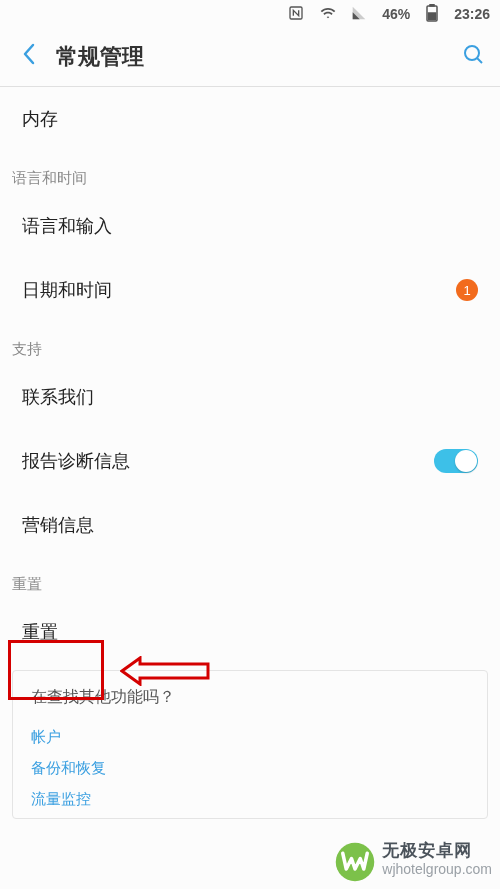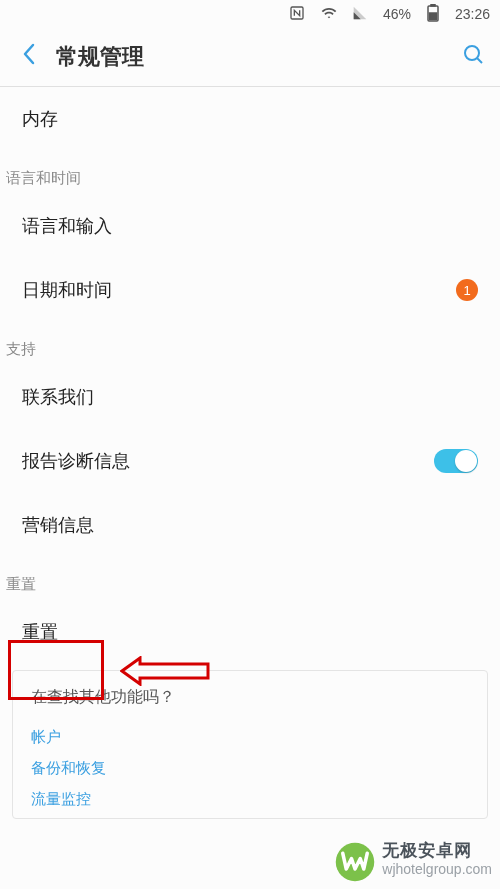--- a/index.html
+++ b/index.html
@@ -1,27 +1,27 @@
 <!DOCTYPE html>
 <html><head>
   <meta charset="utf-8">
   <style>
     * { margin: 0; padding: 0; box-sizing: border-box; font-family: -apple-system, "Helvetica Neue", Arial, sans-serif; }
     body { width: 500px; height: 889px; background: #fcfcfc; position: relative; overflow: hidden; }
     
     .status-bar { height: 28px; display: flex; justify-content: flex-end; align-items: center; padding: 0 10px; gap: 5px; font-size: 14px; color: #555; }
-    .status-bar .icon-cluster { display: flex; align-items: center; gap: 16px; }
+    .status-bar .icon-cluster { display: flex; align-items: center; gap: 16px; font-weight: bold; }
     
     .header { height: 58px; display: flex; align-items: center; padding: 0 14px; }
     .back-btn { color: #3a9fe0; font-size: 24px; padding: 4px 8px; }
     .title { font-size: 22px; color: #333; margin-left: 12px; font-weight: 700; }
     .search-btn { margin-left: auto; color: #3a9fe0; }
     .divider { height: 1px; background: #e0e0e0; margin: 0; }
     
-    .section-header { padding: 18px 6px 6px; font-size: 15px; color: #8a8a8a; }
+    .section-header { padding: 18px 12px 6px; font-size: 15px; color: #8a8a8a; }
     .list-item { padding: 20px 22px; font-size: 18px; color: #222; display: flex; align-items: center; justify-content: space-between; }
     
     .badge { width: 22px; height: 22px; border-radius: 50%; background: #f26b1d; color: #fff; font-size: 13px; display: flex; align-items: center; justify-content: center; }
     
     .toggle { width: 44px; height: 24px; background: #3dc0e8; border-radius: 12px; position: relative; }
     .toggle::after { content: ''; position: absolute; right: 1px; top: 1px; width: 22px; height: 22px; background: #fff; border-radius: 50%; box-shadow: 0 1px 2px rgba(0,0,0,.2); }
     
     .card { margin: 6px 12px 0; border: 1px solid #e4e4e4; border-radius: 4px; padding: 16px 18px 3px; }
     .card-title { font-size: 16px; color: #555; margin-bottom: 14px; }
     .card-link { font-size: 15px; color: #3a9fe0; padding: 6px 0; }

